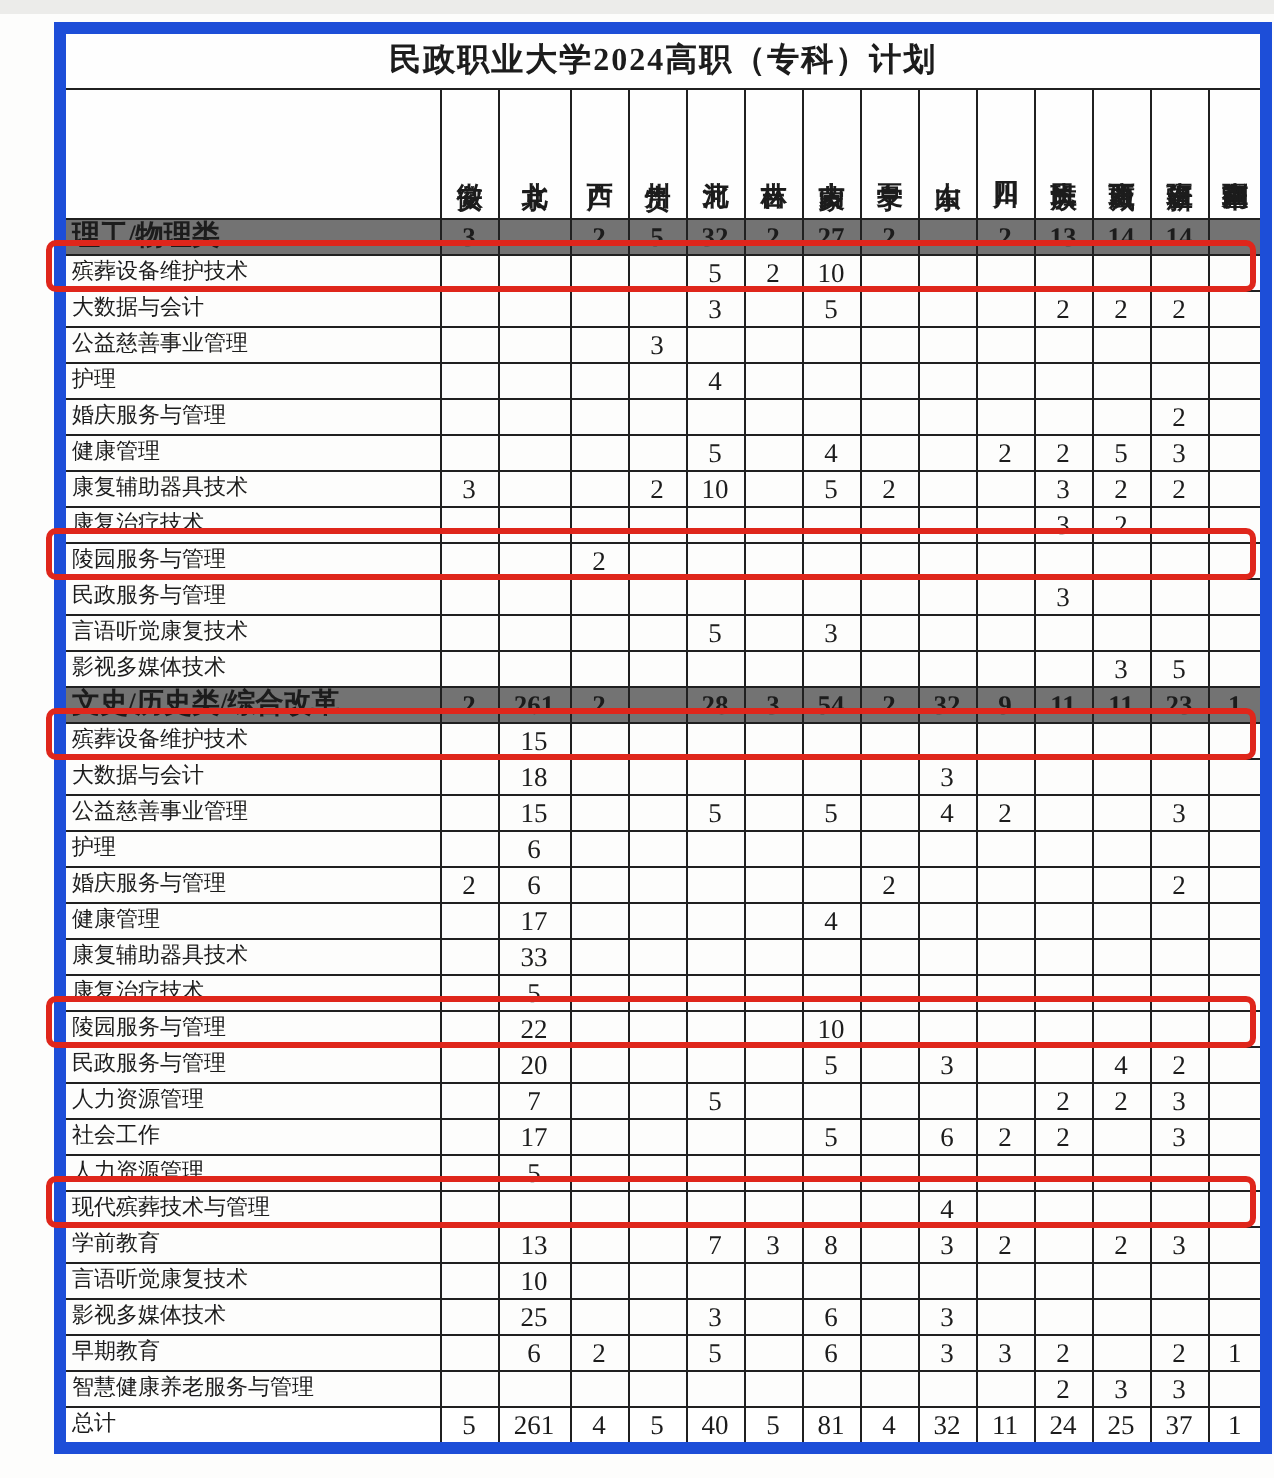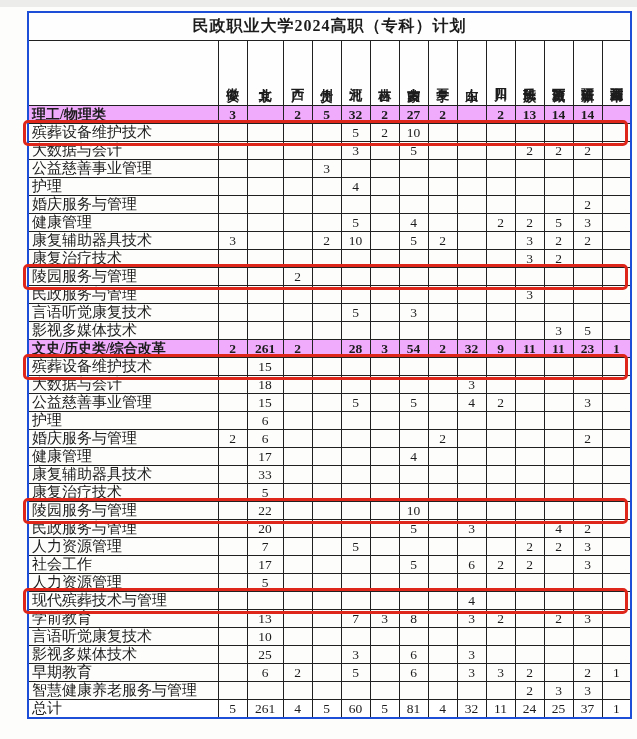--- a/index.html
+++ b/index.html
@@ -8,44 +8,44 @@
     background:#ffffff;
     font-family:"Liberation Serif","DejaVu Serif",serif;
     color:#1c1c1c;
     position:relative;
   }
   #page{position:relative;width:637px;height:739px;background:#fdfdfc;}
   #top-strip{position:absolute;top:0;left:0;width:637px;height:7px;background:#ececea;}
   table.plan{
     position:absolute;left:27px;top:11px;width:603px;
     border-collapse:collapse;table-layout:fixed;
-    border:2px solid #1d4ed8;
+    border:6px solid #1d4ed8;
   }
   col.c-label{width:190px;}
   col.c-bj{width:36px;}
   col.c-num{width:29px;}
   td,th{border:1px solid #202020;padding:0;overflow:hidden;}
   th.title{
     height:27px;font-size:16px;font-weight:bold;text-align:center;
     letter-spacing:1px;background:#fefefe;
   }
   th.corner{background:#fefefe;}
   th.col-head{height:64px;vertical-align:middle;text-align:center;background:#fefefe;}
   th.col-head span{
     writing-mode:vertical-lr;text-orientation:upright;
     display:inline-block;font-size:13px;font-weight:bold;
     line-height:1.05;letter-spacing:0px;max-height:64px;
   }
   tbody tr{height:18px;}
   td.label{
-    font-size:15px;padding-left:3px;white-space:nowrap;
+    font-size:11px;padding-left:3px;white-space:nowrap;
     line-height:17px;background:transparent;
   }
   td.num{font-size:13.5px;text-align:center;line-height:17px;}
-  tr.row-section td{background:#f0abfc;font-weight:bold;}
+  tr.row-section td{background:#737373;font-weight:bold;}
   tr.row-section td.label{font-size:14px;}
   tr.row-total td{background:#fff;margin-top:40px;}
   .red-box{
     position:absolute;left:23px;width:599px;
     border:3px solid #df261b;border-radius:5px;
     pointer-events:none;background:transparent;
   }
 </style>
 </head>
 <body>
@@ -653,21 +653,21 @@
           <td class="num">3</td>
           <td class="num">3</td>
           <td class="num"></td>
         </tr>
         <tr class="row-total">
           <td class="label">总计</td>
           <td class="num">5</td>
           <td class="num">261</td>
           <td class="num">4</td>
           <td class="num">5</td>
-          <td class="num">60</td>
+          <td class="num">40</td>
           <td class="num">5</td>
           <td class="num">81</td>
           <td class="num">4</td>
           <td class="num">32</td>
           <td class="num">11</td>
           <td class="num">24</td>
           <td class="num">25</td>
           <td class="num">37</td>
           <td class="num">1</td>
         </tr>

